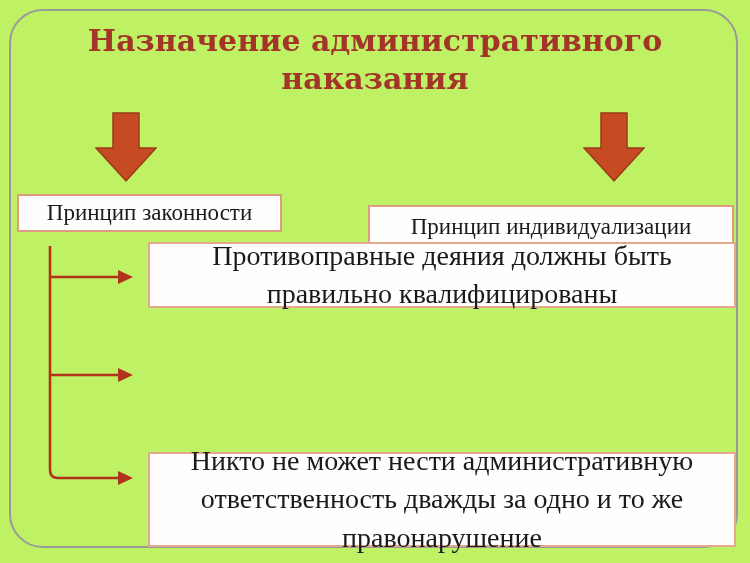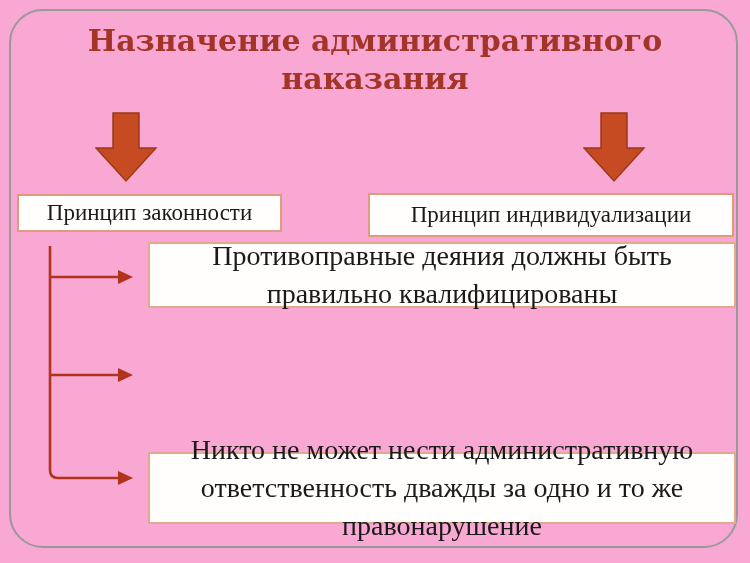--- a/index.html
+++ b/index.html
@@ -1,20 +1,20 @@
 <!DOCTYPE html>
 <html><head>
 <meta charset="utf-8">
 <style>
   html, body { margin: 0; padding: 0; background: #ffffff; }
   .canvas {
     position: relative;
     width: 750px;
     height: 563px;
-    background: #f9a8d4;
+    background: #bef264;
     overflow: hidden;
     font-family: "Liberation Serif", serif;
   }
   .slide-border {
     position: absolute;
     left: 9px; top: 9px;
     width: 729px; height: 539px;
     border: 2px solid #999999;
     border-radius: 34px;
     box-sizing: border-box;
@@ -40,40 +40,40 @@
     border: 2px solid #DE9B82;
     background: #FFFEFD;
     display: flex;
     align-items: center;
     justify-content: center;
     text-align: center;
     font-size: 23px;
     color: #1a1a1a;
   }
   .principle-box.left  { left: 17px;  top: 194px; width: 265px; height: 38px; }
-  .principle-box.right { left: 368px; top: 193px; width: 366px; height: 44px; }
+  .principle-box.right { left: 368px; top: 205px; width: 366px; height: 44px; }
   .rule-box {
     position: absolute;
     left: 148px;
     width: 588px;
     box-sizing: border-box;
     border: 2px solid #E3A88E;
     background: #FFFEFD;
     display: flex;
     align-items: center;
     justify-content: center;
     text-align: center;
     font-size: 28px;
     line-height: 1.36;
     color: #1a1a1a;
     white-space: pre-line;
   }
   .rule-box.r1 { top: 242px; height: 66px; }
   .rule-box.r2 { top: 316px; height: 128px; }
-  .rule-box.r3 { top: 452px; height: 72px; }
+  .rule-box.r3 { top: 452px; height: 95px; }
   .connector { position: absolute; left: 40px; top: 240px; width: 105px; height: 250px; }
 </style>
 </head>
 <body>
 
 <div class="canvas">
 
   <div class="slide-border"></div>
 
   <h1 class="title">Назначение административного

